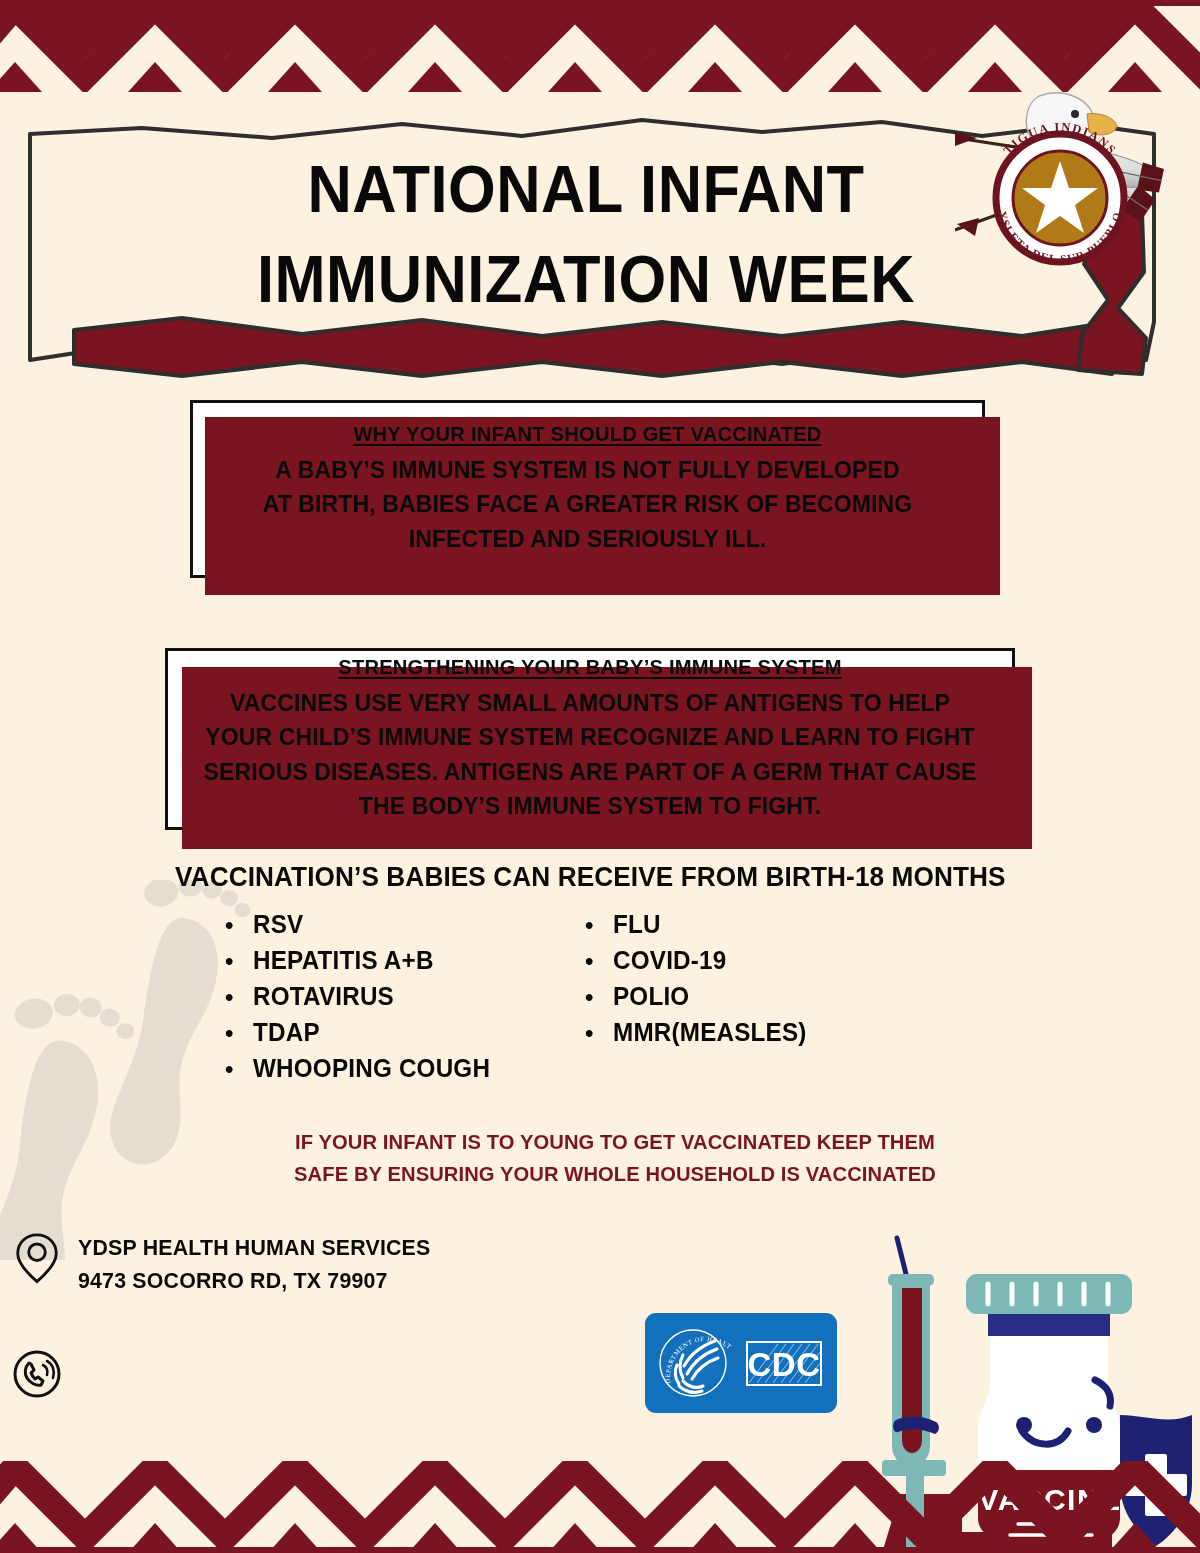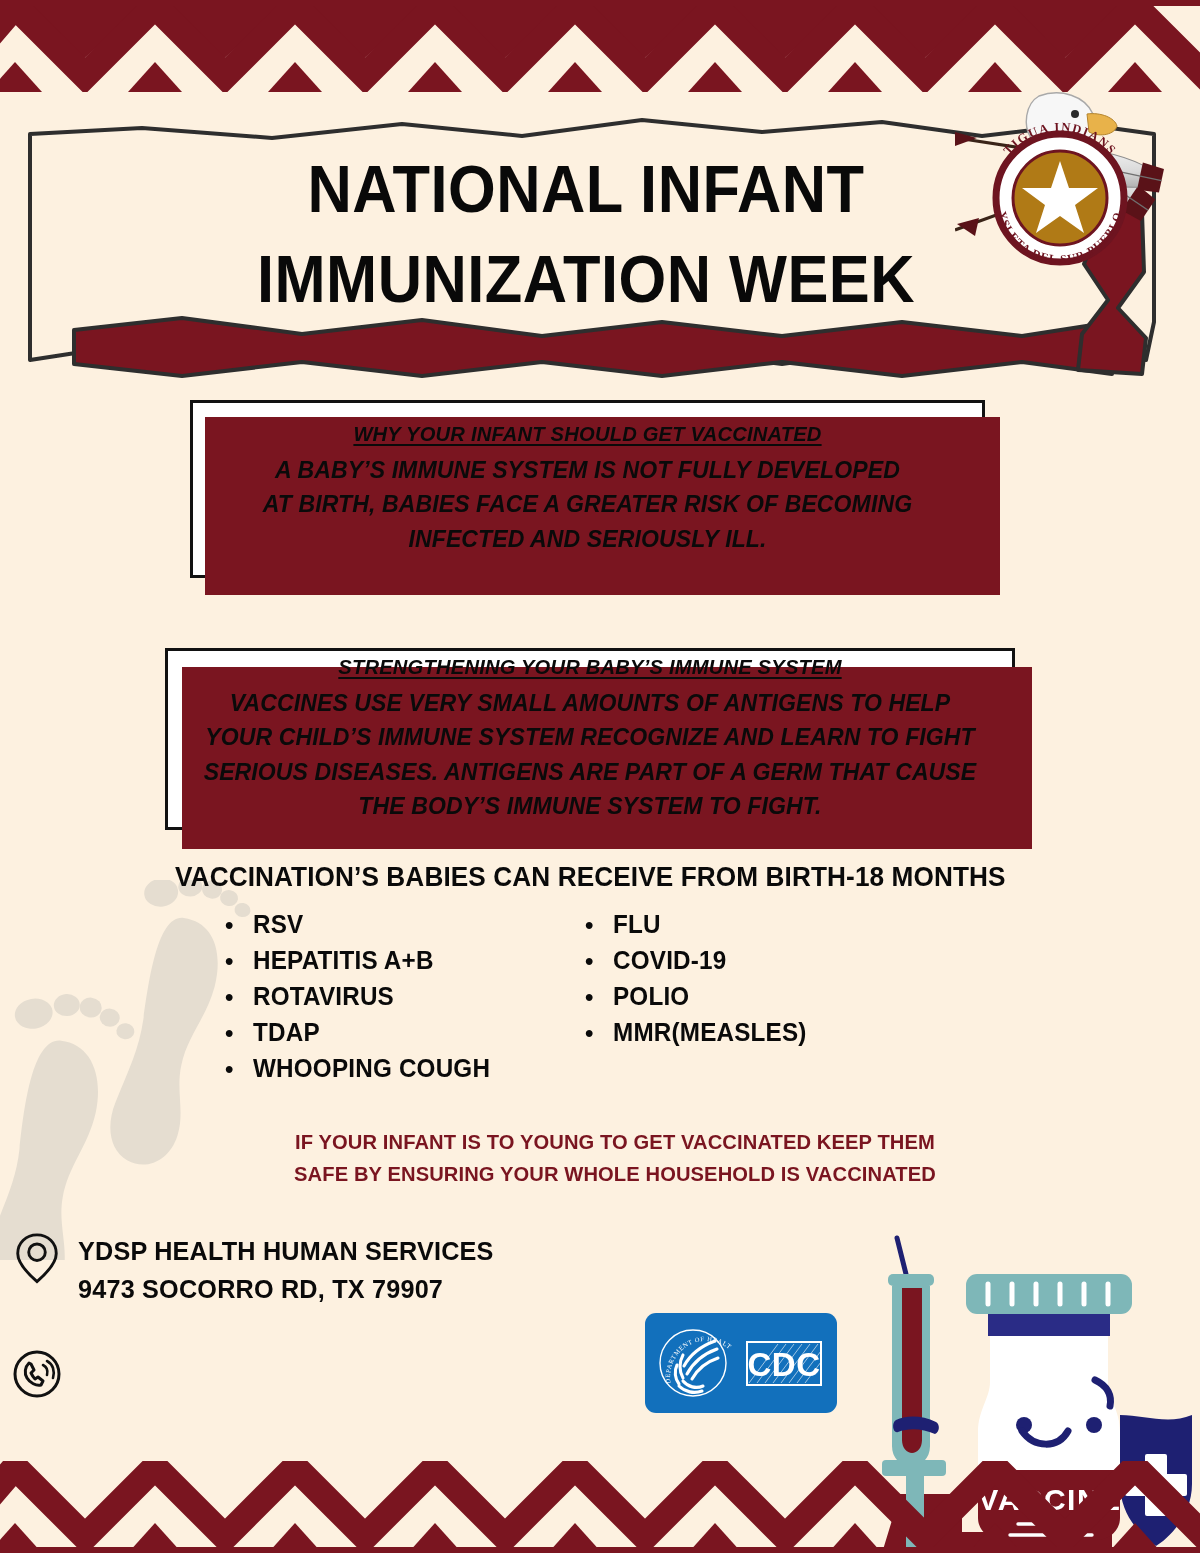--- a/index.html
+++ b/index.html
@@ -80,21 +80,20 @@
   .info-box {
     position: absolute;
     background: #FFFFFF;
     border: 3px solid #111111;
     box-sizing: border-box;
     z-index: 3;
     text-align: center;
     display: flex;
     flex-direction: column;
     justify-content: center;
-    font-style: italic;
   }
   .info-box::after {
     content: "";
     position: absolute;
     background: #7A1520;
     z-index: -1;
   }
   .box1 {
     left: 190px;
     top: 400px;
@@ -219,21 +218,21 @@
   .contact-icon {
     flex: 0 0 auto;
     width: 50px;
     height: 52px;
     margin-right: 16px;
   }
   .contact-icon.phone-offset { margin-top: 30px; }
   .contact-lines {
     font-family: "Liberation Sans Narrow", "Liberation Sans", sans-serif;
     font-weight: bold;
-    font-size: 26px;
+    font-size: 22px;
     color: #0a0a0a;
     line-height: 1.48;
     letter-spacing: 0.2px;
   }
   .contact-lines div { transform: scaleX(0.97); transform-origin: left center; white-space: nowrap; }
 
   
   .cdc-logo {
     position: absolute;
     left: 645px;

